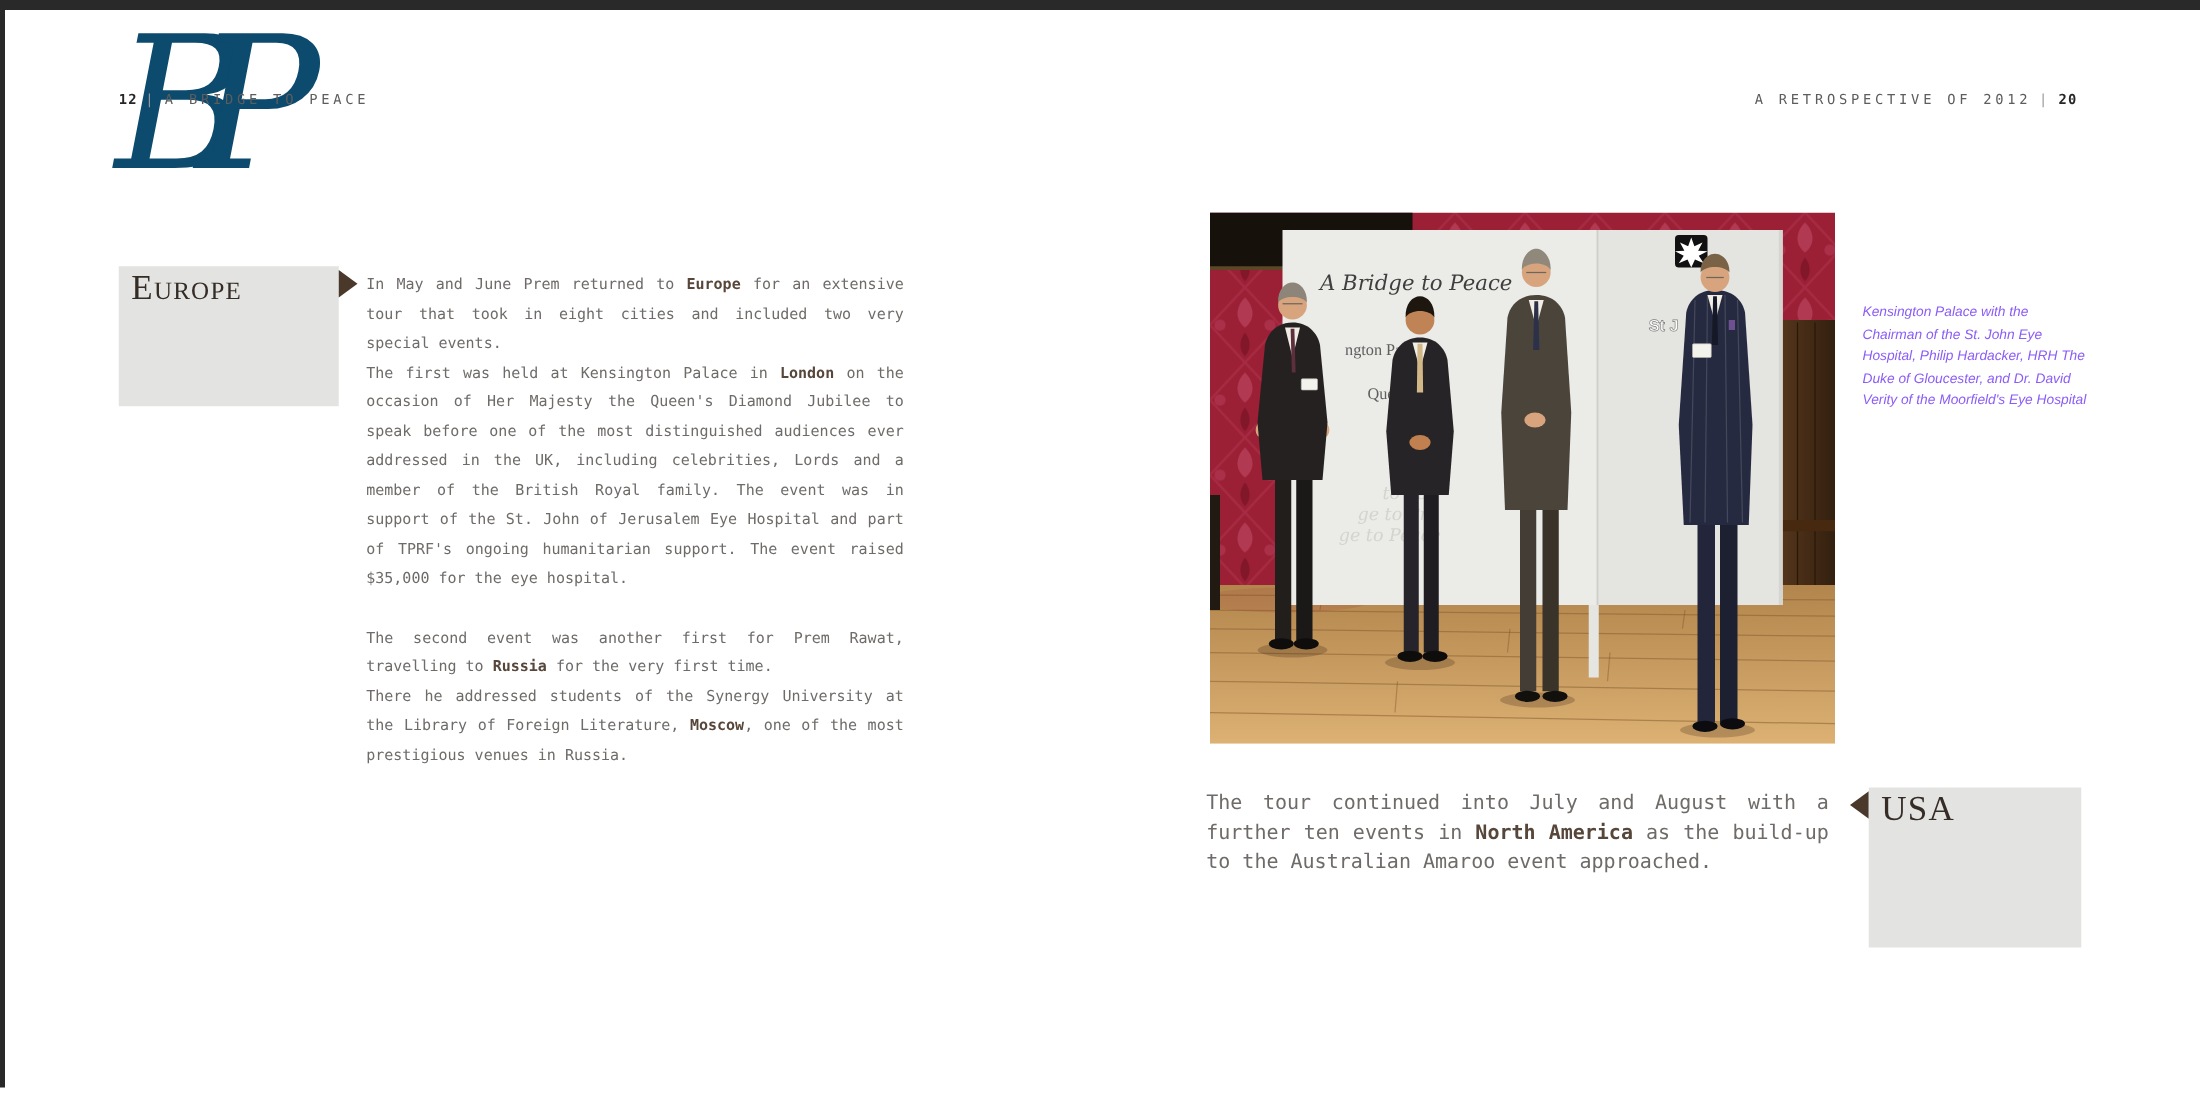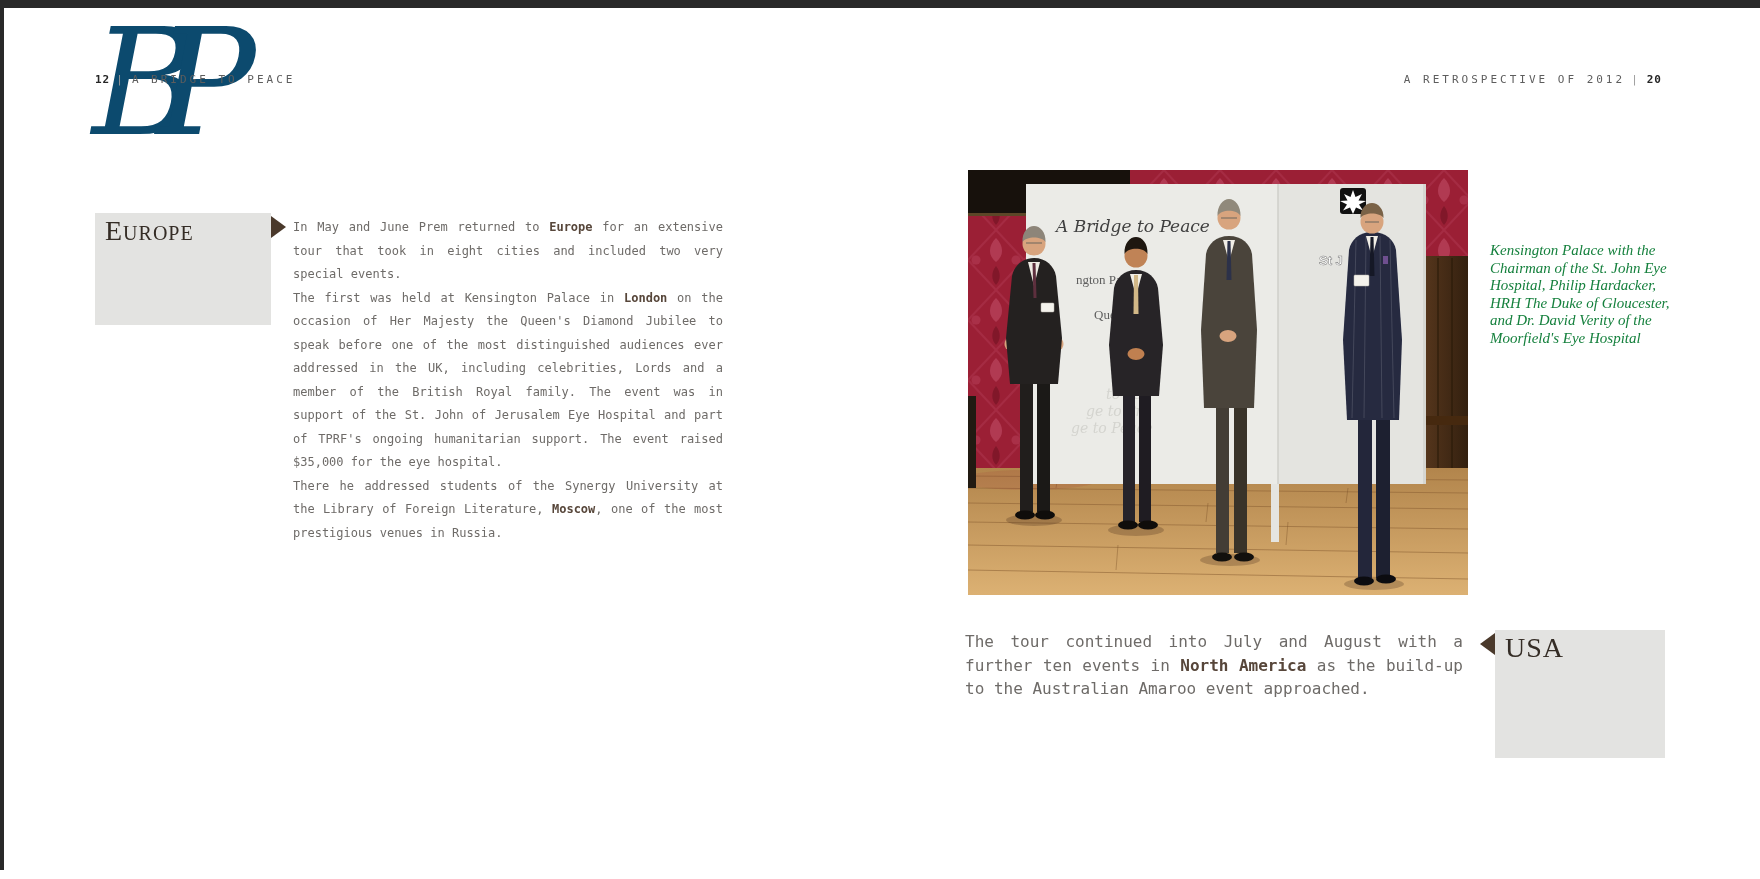--- a/index.html
+++ b/index.html
@@ -60,22 +60,22 @@
   .bottom-col p{margin:0;}
   .bold-accent{font-weight:bold;color:#57463a;}
 
   
   .photo-wrap{position:absolute;left:968px;top:170px;width:500px;height:425px;}
   .photo-wrap svg{display:block;}
 
   
   .caption{
     position:absolute;left:1490px;top:242px;width:182px;
-    font-family:Liberation Serif, serif;font-style:italic;
-    font-size:15px;line-height:17.5px;color:#15803d;
+    font-family:Liberation Sans, sans-serif;font-style:italic;
+    font-size:11px;line-height:17.5px;color:#8b5cf6;
   }
 </style>
 </head>
 <body>
 
 <div class="top-bar"></div>
 <div class="left-bar"></div>
 
 <div class="monogram">BP</div>
 
@@ -88,20 +88,21 @@
 </div>
 
 <div class="section-box box-europe">
   <div class="section-heading">Europe</div>
 </div>
 <div class="arrow-right"></div>
 
 <div class="text-col">
   <p><span>In May and June Prem returned to </span><span class="bold-accent">Europe</span><span> for an extensive tour that took in eight cities and included two very special events.</span></p>
   <p><span>The first was held at Kensington Palace in </span><span class="bold-accent">London</span><span> on the occasion of Her Majesty the Queen's Diamond Jubilee to speak before one of the most distinguished audiences ever addressed in the UK, including celebrities, Lords and a member of the British Royal family. The event was in support of the St. John of Jerusalem Eye Hospital and part of TPRF's ongoing humanitarian support. The event raised $35,000 for the eye hospital.</span></p>
+  <p class="gap"><span>The second event was another first for Prem Rawat, travelling to </span><span class="bold-accent">Russia</span><span> for the very first time.</span></p>
   <p><span>There he addressed students of the Synergy University at the Library of Foreign Literature, </span><span class="bold-accent">Moscow</span><span>, one of the most prestigious venues in Russia.</span></p>
 </div>
 
 <div class="photo-wrap">
 <svg width="500" height="425" viewBox="0 0 500 425" xmlns="http://www.w3.org/2000/svg">
   <defs>
     <pattern id="damask" width="56" height="60" patternUnits="userSpaceOnUse">
       <rect width="56" height="60" fill="#9b1f35"></rect>
       <path d="M28,0 L56,30 L28,60 L0,30 Z" fill="none" stroke="#b8425c" stroke-width="2" opacity="0.35"></path>
       <path d="M28,8 C20,16 20,26 28,32 C36,26 36,16 28,8 Z" fill="#b8425c" opacity="0.75"></path>

